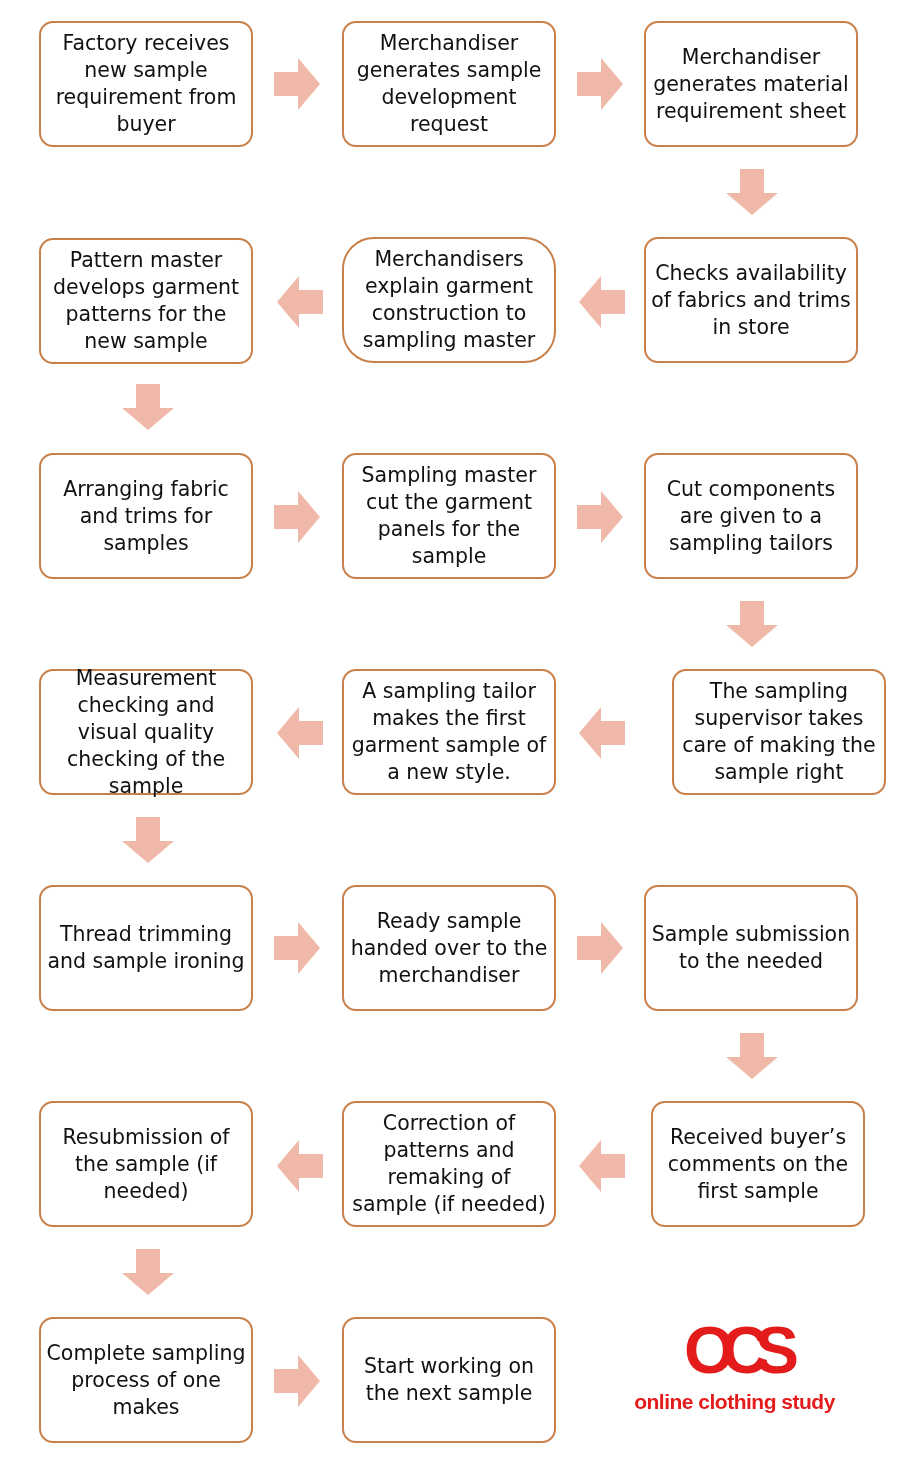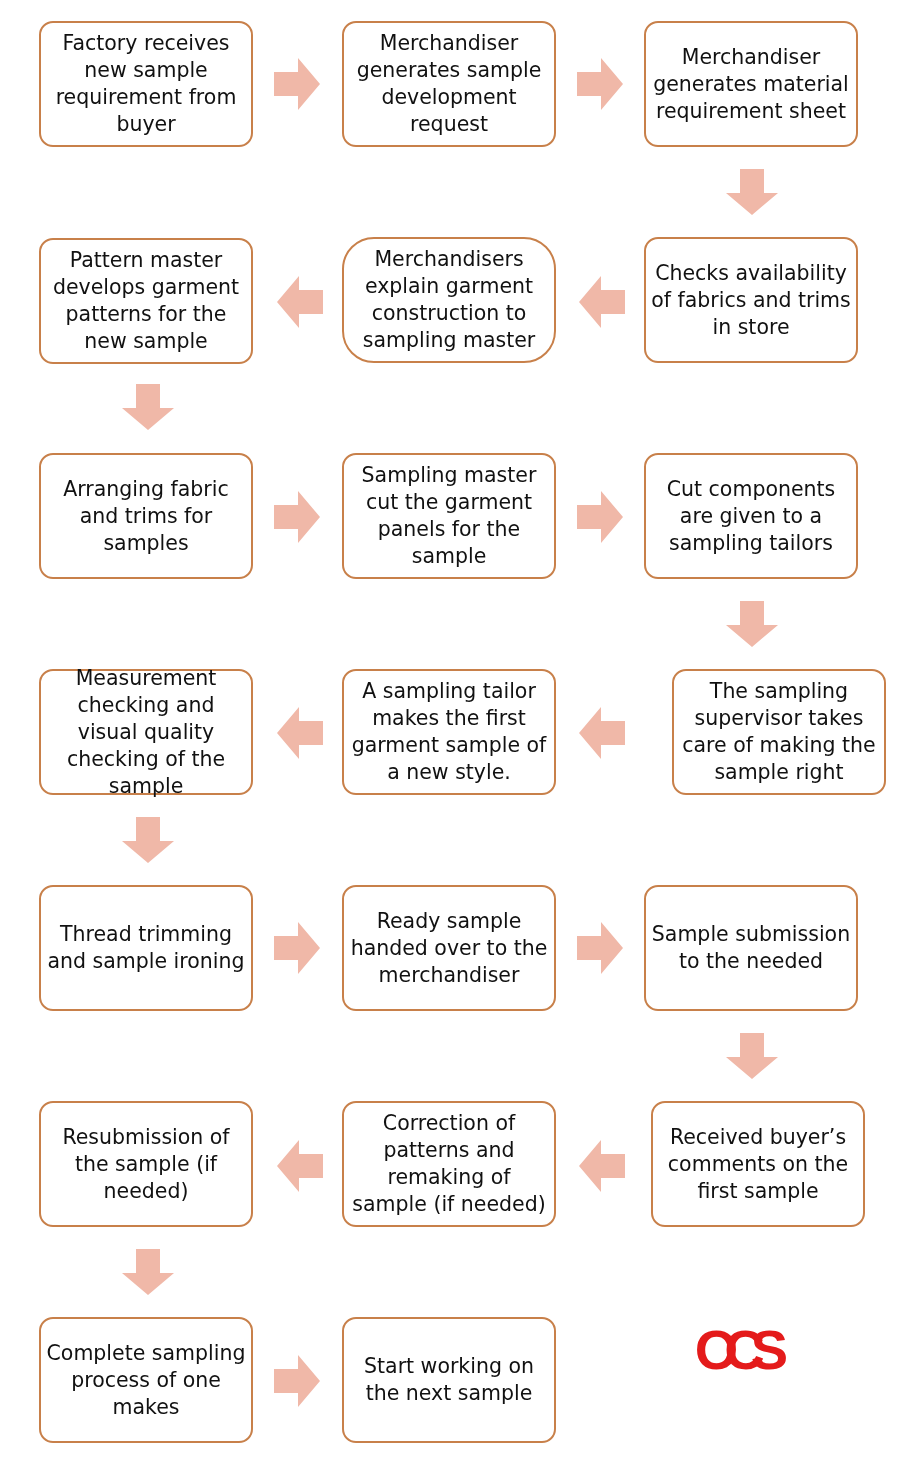--- a/index.html
+++ b/index.html
@@ -5,21 +5,21 @@
     html, body { margin:0; padding:0; background:#ffffff; }
     body { width:900px; height:1464px; position:relative; overflow:hidden; font-family:"DejaVu Sans", sans-serif; }
     .box {
       position:absolute; width:214px; height:126px; box-sizing:border-box;
       border:2.5px solid #C8804A; border-radius:14px; background:#fff;
       display:flex; align-items:center; justify-content:center; text-align:center;
       font-size:20.5px; line-height:27px; color:#111; padding:0 4px;
     }
     .arrow { position:absolute; }
     .logo { position:absolute; left:622px; top:1310px; width:225px; text-align:center; }
-    .logo-mark { font-family:"Liberation Sans", sans-serif; font-size:56px; font-weight:bold; color:#E41B1B; letter-spacing:-14px; line-height:80px; }
+    .logo-mark { font-family:"Liberation Sans", sans-serif; font-size:66px; font-weight:bold; color:#E41B1B; letter-spacing:-14px; line-height:80px; }
     .logo-text { font-family:"Liberation Sans", sans-serif; font-size:21px; font-weight:bold; color:#E41B1B; letter-spacing:-0.5px; }
   </style>
 </head>
 <body>
 
 <div class="box" style="left:39px;top:21px;">Factory receives new sample requirement from buyer</div>
 <div class="box" style="left:342px;top:21px;">Merchandiser generates sample development request</div>
 <div class="box" style="left:644px;top:21px;">Merchandiser generates material requirement sheet</div>
 
 <div class="box" style="left:644px;top:237px;">Checks availability of fabrics and trims in store</div>
@@ -100,13 +100,14 @@
   </svg>
 <svg class="arrow" style="left:726px;top:1033px" width="52" height="46">
     <polygon points="14,0 38,0 38,24 52,24 26,46 0,24 14,24" fill="#F0B8A8"></polygon>
   </svg>
 <svg class="arrow" style="left:122px;top:1249px" width="52" height="46">
     <polygon points="14,0 38,0 38,24 52,24 26,46 0,24 14,24" fill="#F0B8A8"></polygon>
   </svg>
 
 <div class="logo">
   <div class="logo-mark">OCS</div>
+  <div class="logo-text">online clothing study</div>
 </div>
 
 </body></html>

